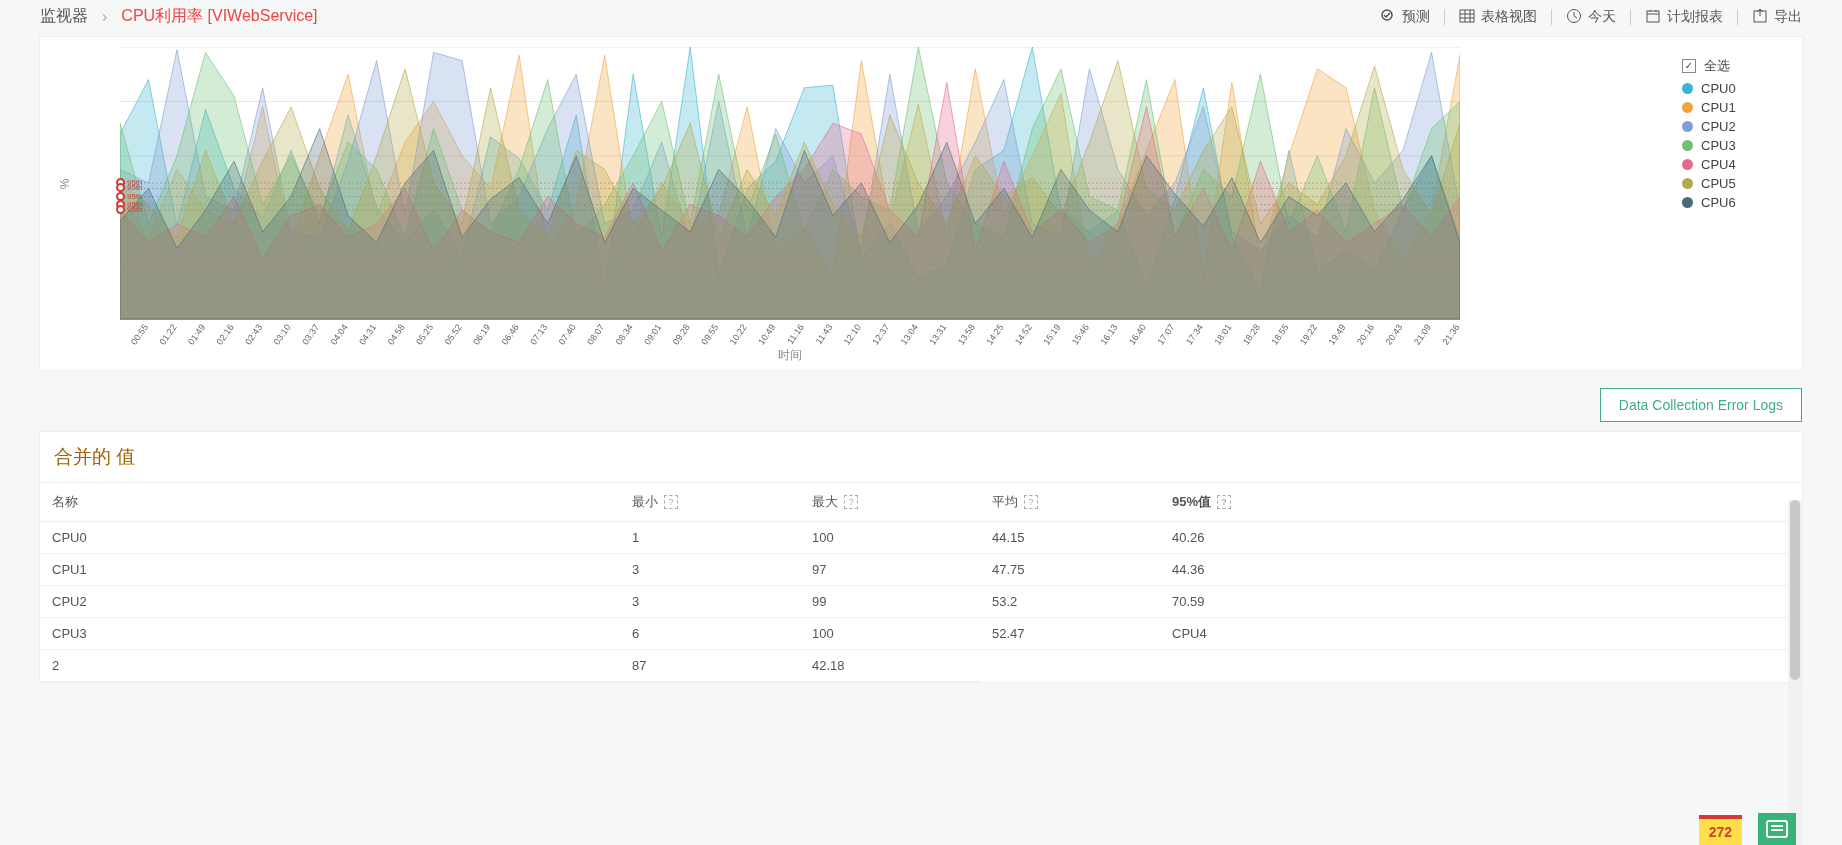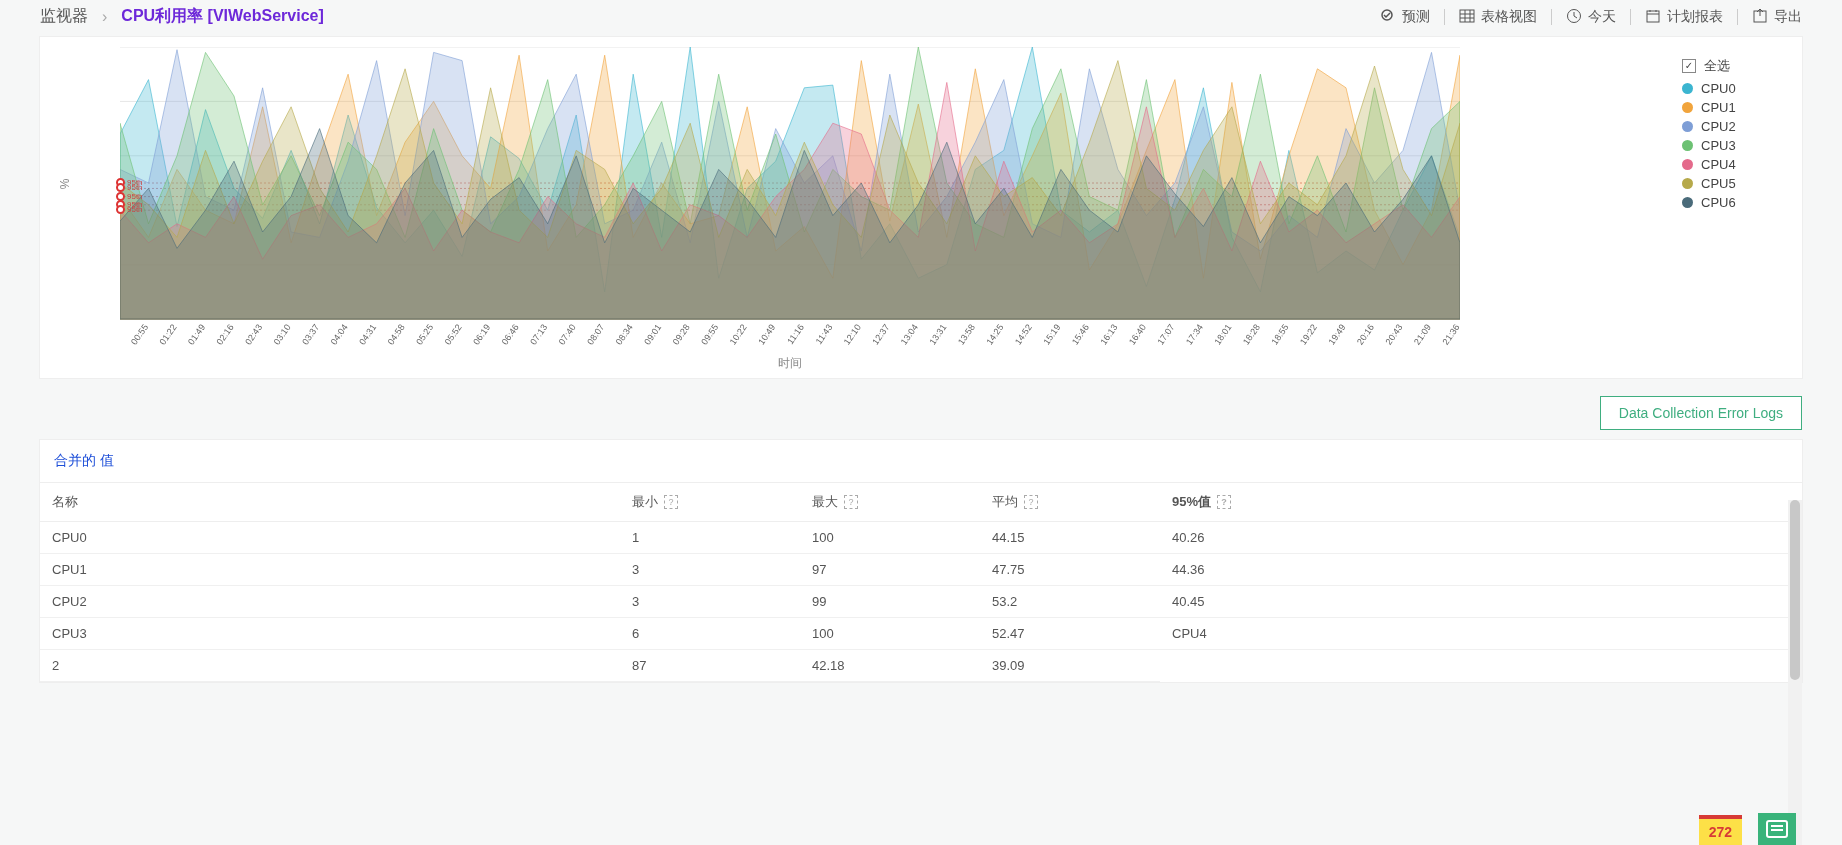--- a/index.html
+++ b/index.html
@@ -1,53 +1,53 @@
 <!DOCTYPE html>
 <html><head>
 <meta charset="utf-8">
 <style>
   html,body{margin:0;padding:0;font-family:"Helvetica Neue",Arial,"Microsoft YaHei",sans-serif;background:#f6f7f7;color:#333;font-size:13px}
   .wrap{width:1842px;height:845px;position:relative;overflow:hidden}
   
   .topbar{display:flex;align-items:center;justify-content:space-between;padding:6px 40px 4px 40px}
   .crumbs{display:flex;align-items:center;gap:14px;font-size:16px;color:#555}
   .crumbs .sep{color:#aaa}
-  .crumbs .title{font-weight:700;color:#6d28d9}
+  .crumbs .title{font-weight:400;color:#ef4444}
   .toolbar{display:flex;align-items:center;gap:10px;color:#555;font-size:14px}
   .toolbar .tbitem{display:flex;align-items:flex-start;gap:6px;cursor:pointer}
   .toolbar .vsep{width:1px;height:16px;background:#ccc;margin:0 4px}
   .icn{display:inline-flex;width:16px;height:16px}
   
   .card{background:#fff;margin:6px 40px 10px 40px;box-shadow:0 0 0 1px #eee}
   .chart-card{padding:10px 10px 6px 10px}
   .chart-row{display:flex;align-items:flex-start}
   .chart-area{flex:1;position:relative;margin-left:40px}
   .y-axis-label{position:absolute;left:-30px;top:130px;transform:rotate(-90deg);color:#888;font-size:12px}
   .plot{position:relative;width:1340px;height:272px;margin-left:30px}
   .plot svg{position:absolute;left:0;top:0}
   .gridline{stroke:#e6e6e6;stroke-width:1}
   .tick-y{fill:#666;font-size:11px}
   .xticklabel{font-size:9px;fill:#666}
   .xtg{transform:rotate(-55deg);text-anchor:end}
-  .x-axis-title{margin-left:30px;text-align:center;width:1340px;color:#888;font-size:12px;margin-top:36px}
+  .x-axis-title{margin-left:30px;text-align:center;width:1340px;color:#888;font-size:12px;margin-top:28px}
   .legend{width:110px;padding:10px 0 0 12px}
   .legend-item{display:flex;align-items:center;gap:8px;margin:4px 0;cursor:pointer;color:#444;font-size:13px}
   .dot{width:11px;height:11px;border-radius:50%}
   .legend-all{display:flex;align-items:center;gap:8px;margin-bottom:6px;color:#444}
   .checkbox{width:12px;height:12px;border:1px solid #888;display:inline-flex;align-items:center;justify-content:center;font-size:10px;line-height:10px}
   
   .pctl{position:absolute;left:-4px;display:flex;align-items:center;gap:2px}
   .pctl-ring{width:9px;height:9px;border:2px solid #d33;border-radius:50%;background:#fff;box-sizing:border-box}
   .pctl-lbl{font-size:8px;color:#c44}
   
   .errbtn-row{display:flex;justify-content:flex-end;padding:8px 40px 4px 28px}
   .errbtn{border:1px solid #3fae80;color:#3fae80;background:#fff;padding:8px 18px;font-size:14px;cursor:pointer}
   
   .tbl-card{display:flex;flex-direction:column}
-  .tbl-title{font-size:14px;color:#1d4ed8;padding:12px 14px}
+  .tbl-title{font-size:19px;color:#a16207;padding:12px 14px}
   .tbl{display:grid;grid-template-columns:580px 180px 180px 180px 1fr;border-top:1px solid #eee}
   .th{background:#fff;color:#555;font-size:13px;padding:10px 12px;border-bottom:1px solid #eee;display:flex;align-items:center;gap:6px}
   .th.strong{font-weight:700}
   .help{display:inline-flex;width:12px;height:12px;border:1px dashed #aaa;color:#aaa;font-size:9px;align-items:center;justify-content:center}
   .td{padding:8px 12px;border-bottom:1px solid #f0f0f0;color:#555;font-size:13px}
   .tbl-scroll{position:absolute;right:40px;top:500px;bottom:0;width:14px;background:#f1f1f1}
   .tbl-thumb{position:absolute;left:2px;right:2px;top:0;height:180px;background:#c8c8c8;border-radius:6px}
   
   .badge-red{position:absolute;right:100px;bottom:0;background:#fde047;color:#d73a36;font-weight:700;padding:5px 10px;font-size:14px;border-top:4px solid #d73a36;cursor:pointer}
   .badge-grn{position:absolute;right:46px;bottom:0;background:#39b37a;width:38px;height:32px;display:flex;align-items:center;justify-content:center;cursor:pointer}
@@ -373,30 +373,29 @@
         <div class="td">40.26</div>
         <div class="td">CPU1</div>
         <div class="td">3</div>
         <div class="td">97</div>
         <div class="td">47.75</div>
         <div class="td">44.36</div>
         <div class="td">CPU2</div>
         <div class="td">3</div>
         <div class="td">99</div>
         <div class="td">53.2</div>
-        <div class="td">40.45</div>
+        <div class="td">70.59</div>
         <div class="td">CPU3</div>
         <div class="td">6</div>
         <div class="td">100</div>
         <div class="td">52.47</div>
         <div class="td">CPU4</div>
         <div class="td">2</div>
         <div class="td">87</div>
         <div class="td">42.18</div>
-        <div class="td">39.09</div>
       </div>
 </div>
 <div class="tbl-scroll">
       <div class="tbl-thumb"></div>
     </div>
 
 <div class="badge-red">272</div>
 <div class="badge-grn">
       <span class="chat-ic"></span>
     </div>

